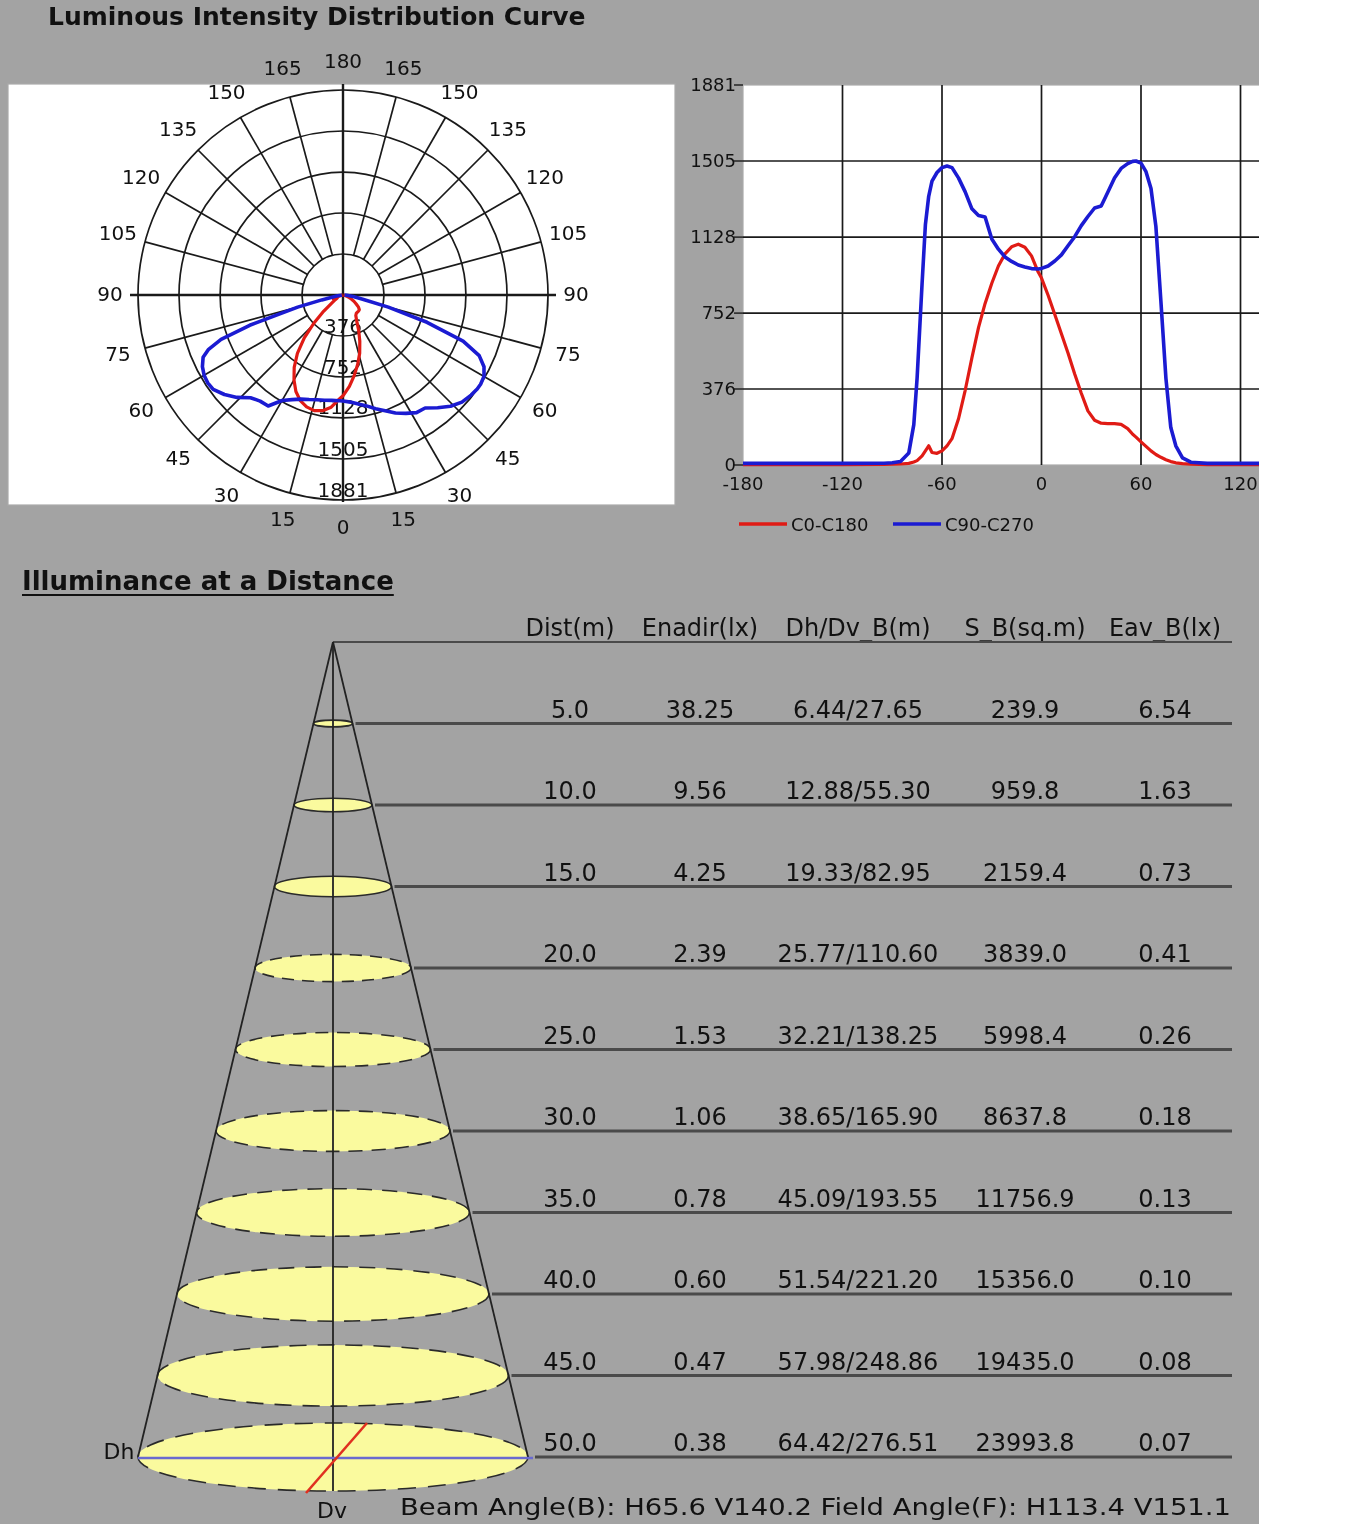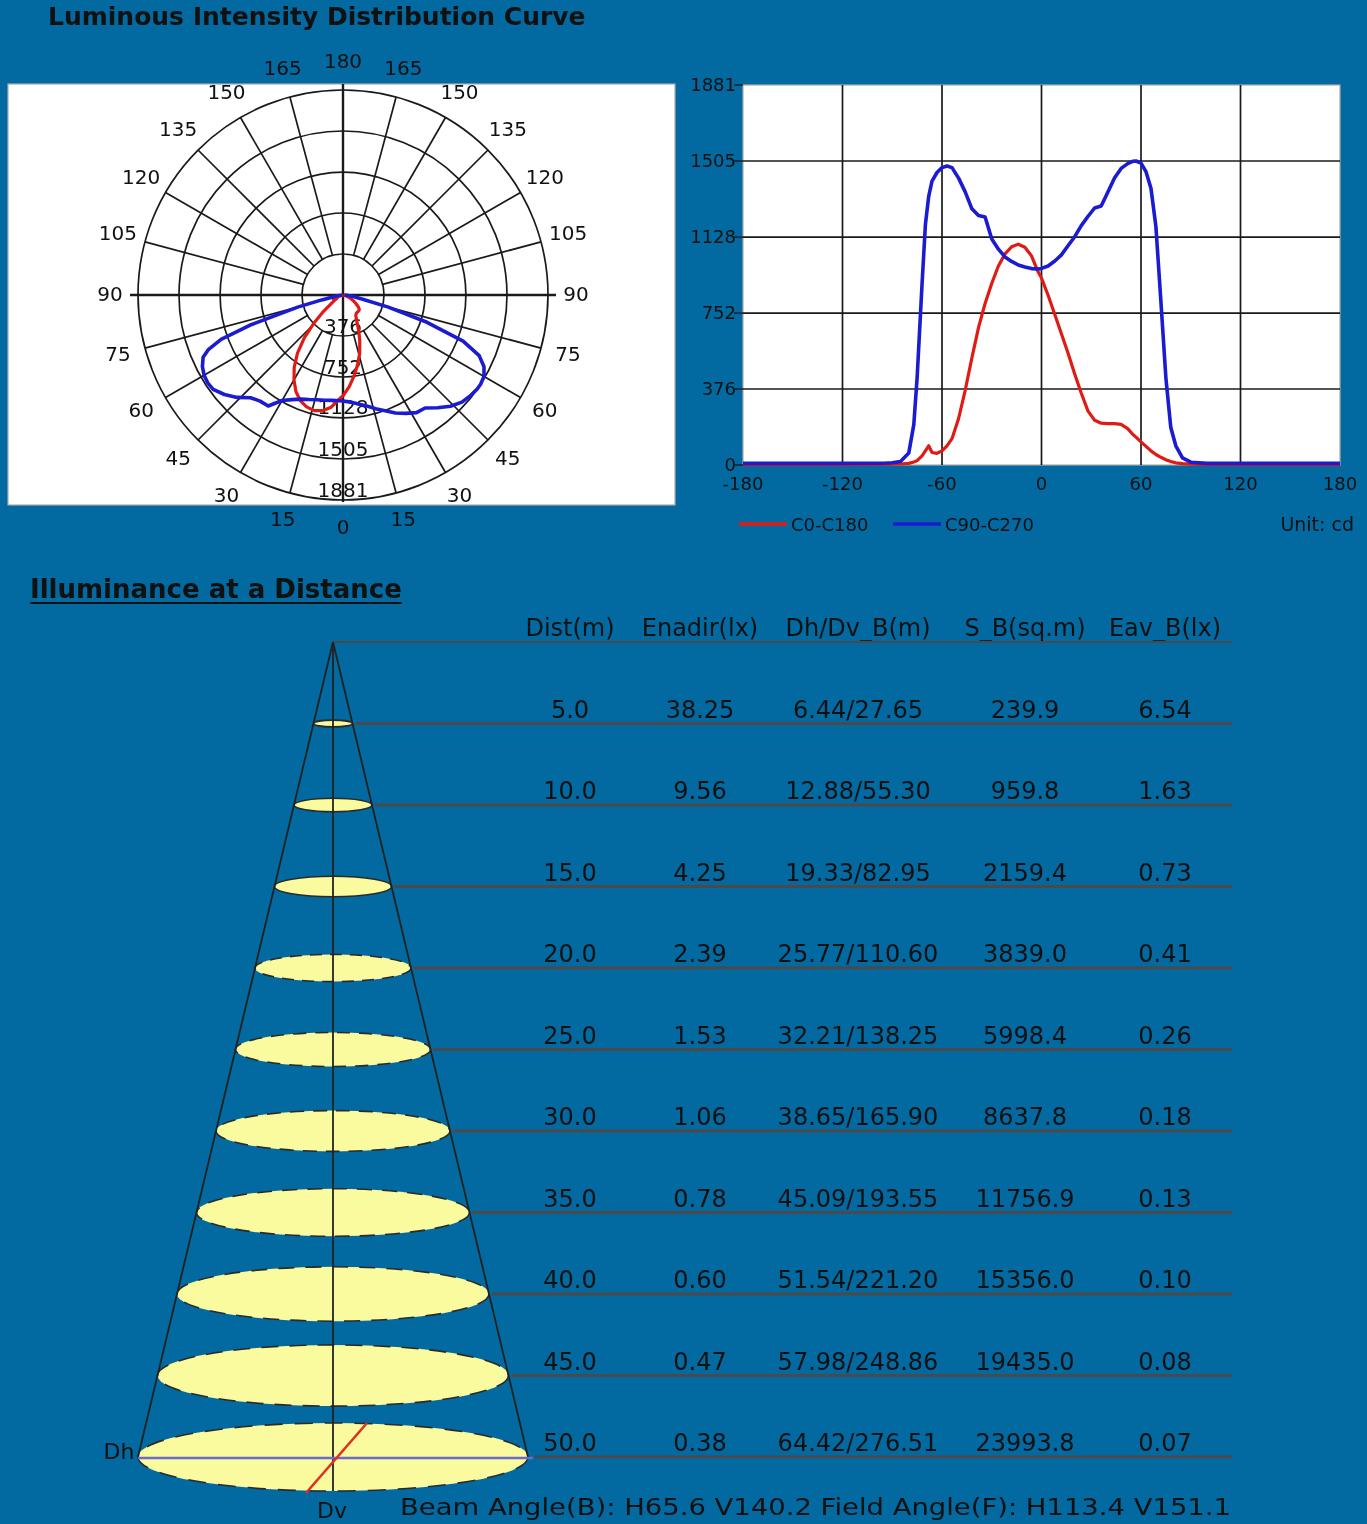--- a/index.html
+++ b/index.html
@@ -1,19 +1,19 @@
 <!DOCTYPE html>
 <html><head>
 <meta charset="utf-8">
 <style>
   html,body{margin:0;padding:0;background:#fff;}
-  .page{position:relative;width:1367px;height:1524px;background:#0369a1;overflow:hidden;
+  .page{position:relative;width:1259px;height:1524px;background:#a3a3a3;overflow:hidden;
         font-family:"DejaVu Sans","Liberation Sans",sans-serif;color:#111;}
   h1.main-title{position:absolute;left:48px;top:2px;margin:0;font-size:25px;font-weight:bold;color:#111;}
-  h2.illum-title{position:absolute;left:22px;top:566px;margin:8px;font-size:26px;font-weight:bold;color:#111;
+  h2.illum-title{position:absolute;left:22px;top:566px;margin:0;font-size:26px;font-weight:bold;color:#111;
         text-decoration:underline;text-underline-offset:4px;text-decoration-thickness:2px;}
   svg{position:absolute;}
   #polarSvg{left:0;top:0;}
   #cartSvg{left:690px;top:0;}
   #coneSvg{left:0;top:560px;}
   svg text{font-family:"DejaVu Sans","Liberation Sans",sans-serif;fill:#111;}
 </style>
 </head>
 <body>
 

